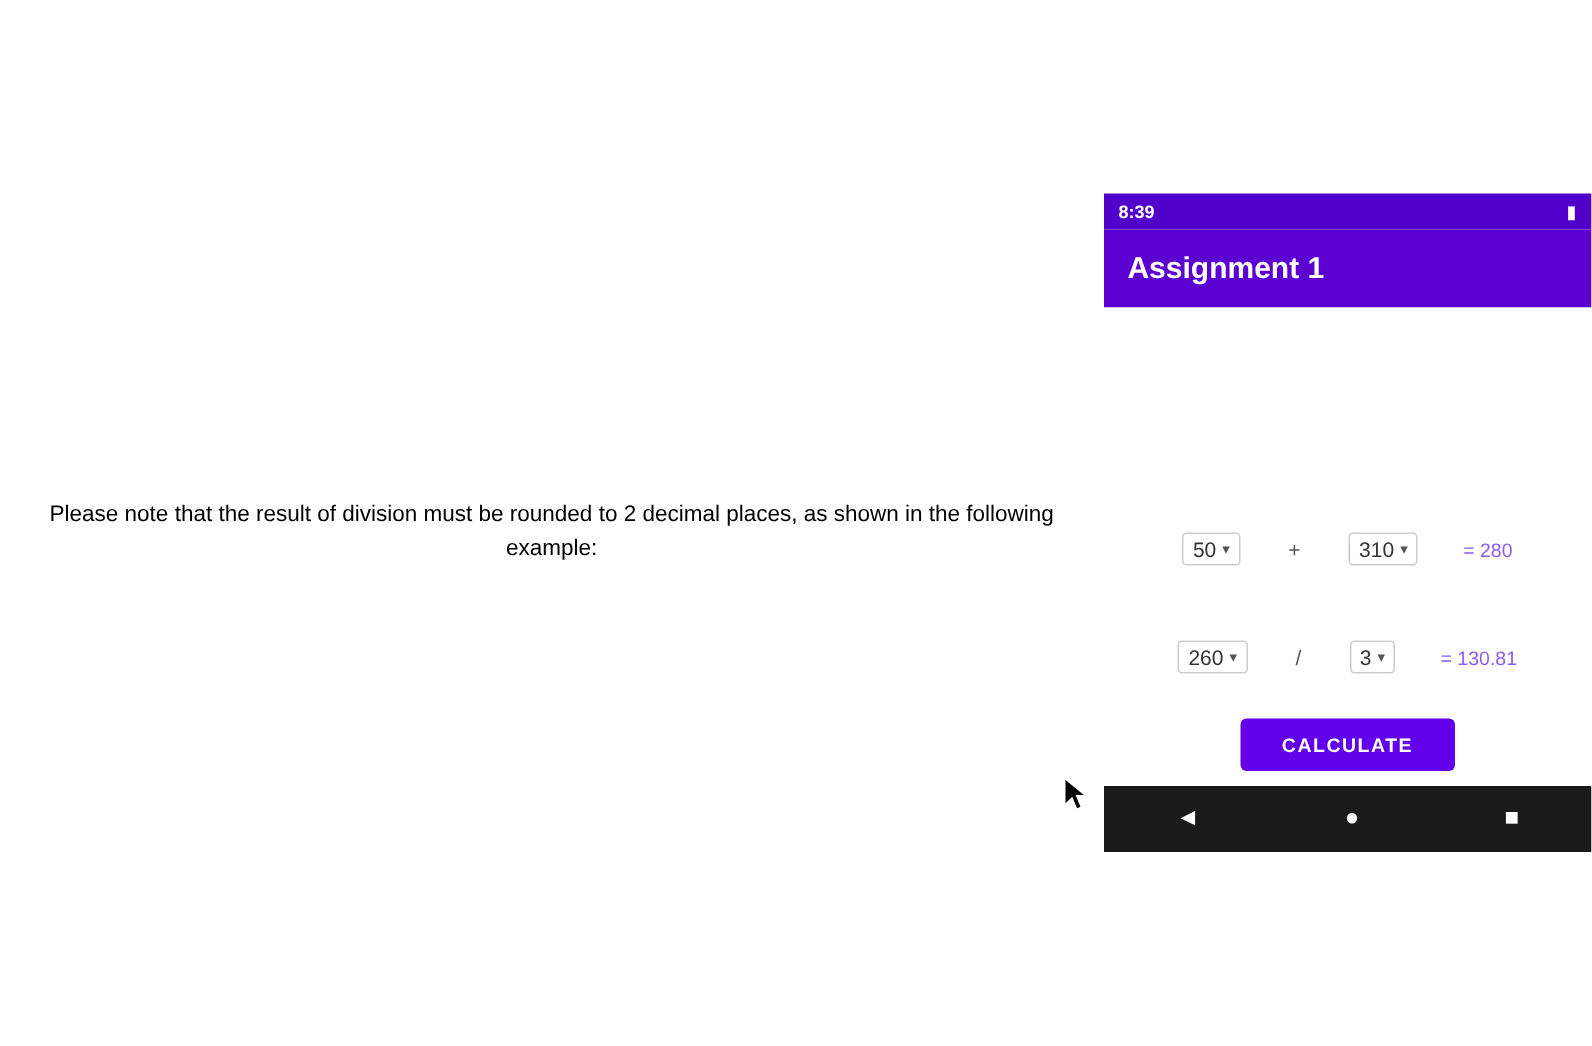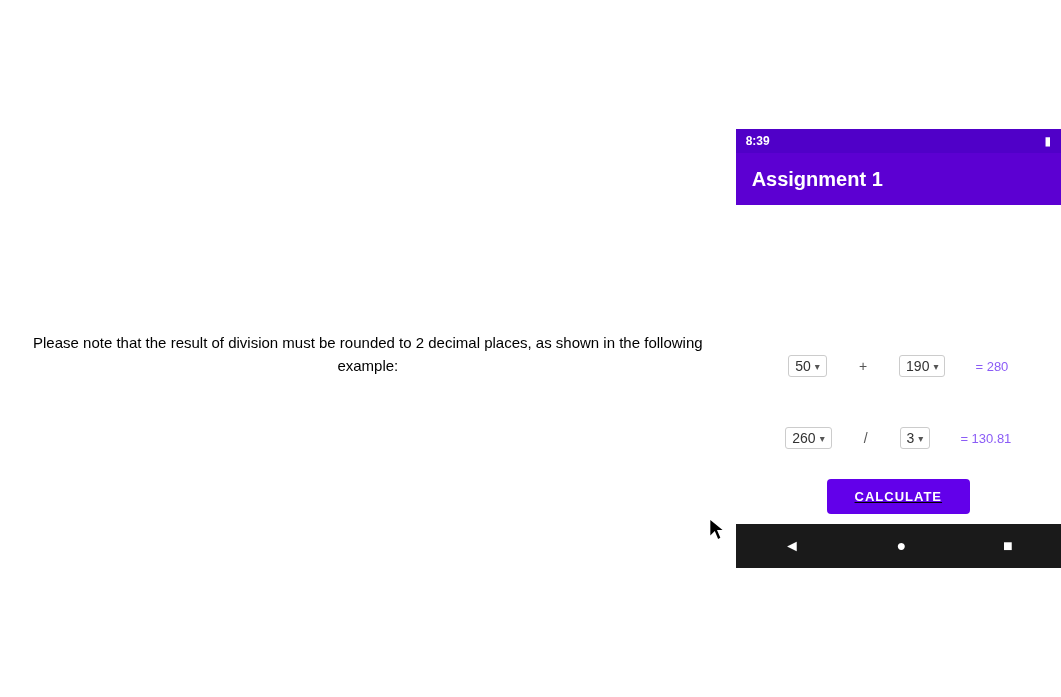--- a/index.html
+++ b/index.html
@@ -102,21 +102,20 @@
     .arrow-down {
       font-size: 10px;
       color: #555;
       margin-left: 4px;
     }
 
     .calculate-btn-wrapper {
       display: flex;
       justify-content: flex-start;
       margin-top: 20px;
-      text-decoration: underline;
     }
 
     .calculate-btn {
       background: #6200ea;
       color: #fff;
       font-size: 13px;
       font-weight: bold;
       letter-spacing: 1px;
       border: none;
       border-radius: 4px;
@@ -183,21 +182,21 @@
 
     <div class="main-content">
 
       <div class="calc-row" style="margin-top: 140px;">
         <div class="value-with-dropdown">
           <span class="value-label">50</span>
           <span class="arrow-down">▾</span>
         </div>
         <span class="calc-operator">+</span>
         <div class="value-with-dropdown">
-          <span class="value-label">190</span>
+          <span class="value-label">310</span>
           <span class="arrow-down">▾</span>
         </div>
         <span class="calc-result">= 280</span>
       </div>
 
       <div class="calc-row" style="margin-top: 30px;">
         <div class="value-with-dropdown">
           <span class="value-label">260</span>
           <span class="arrow-down">▾</span>
         </div>

